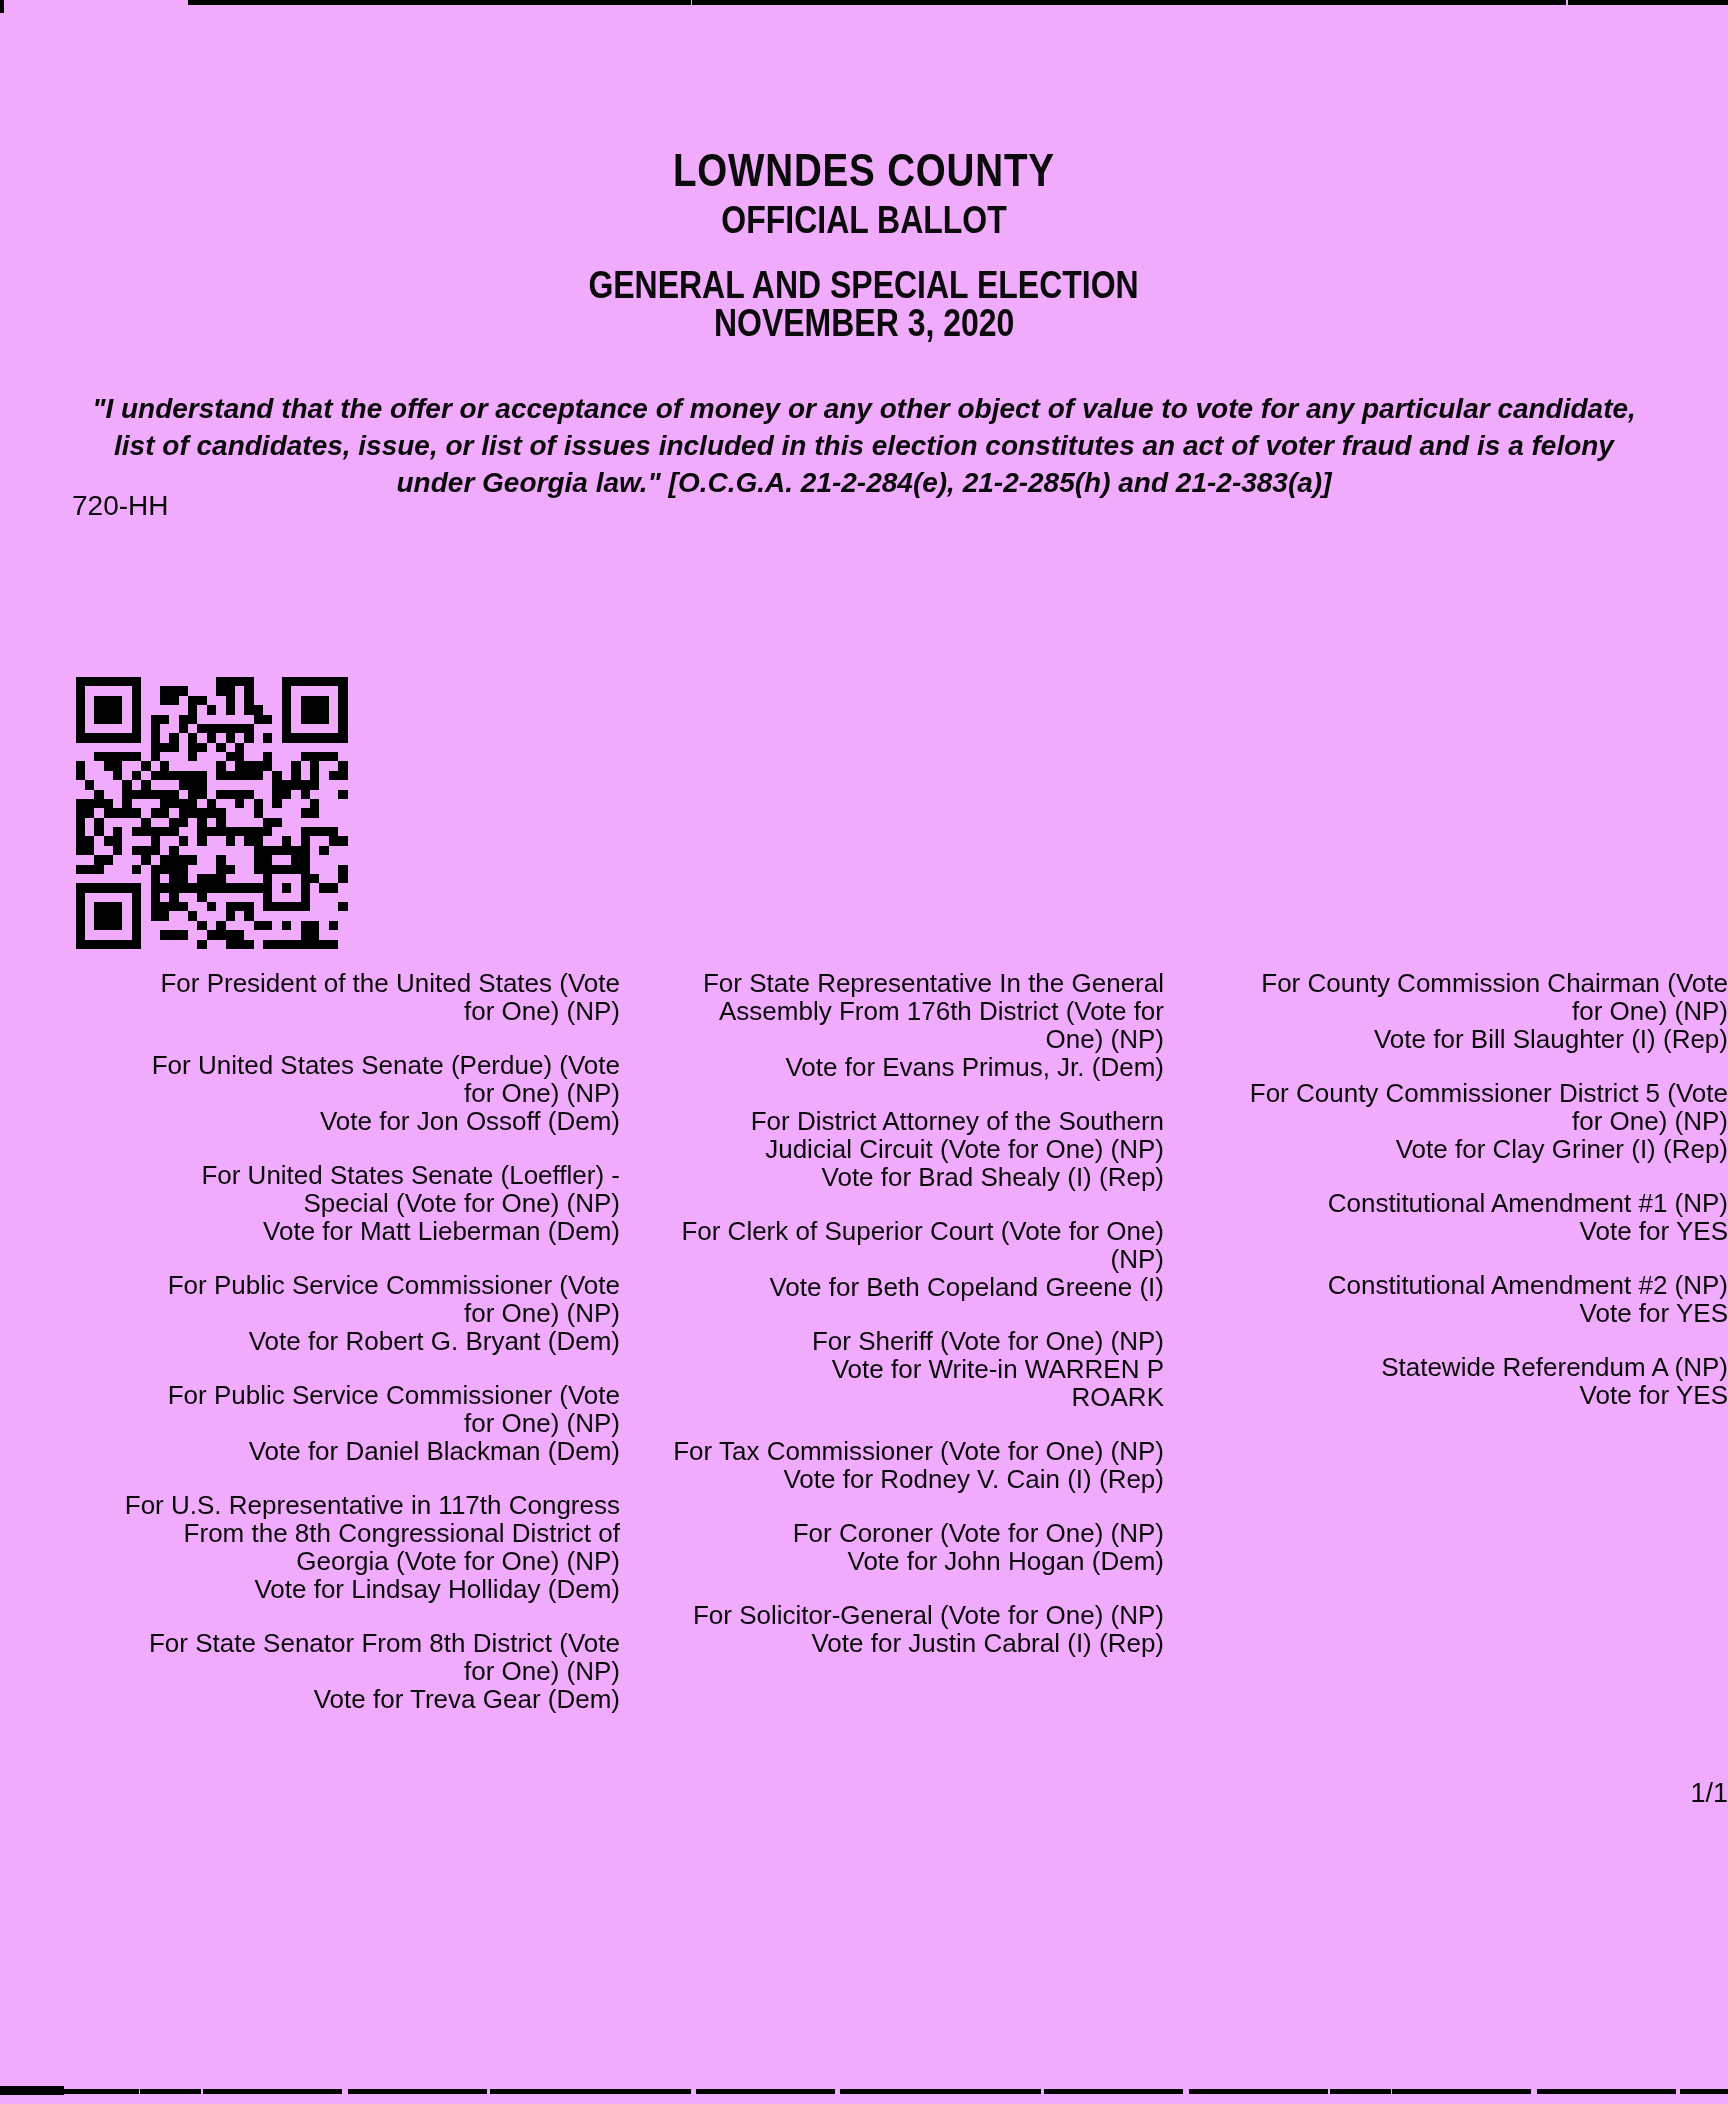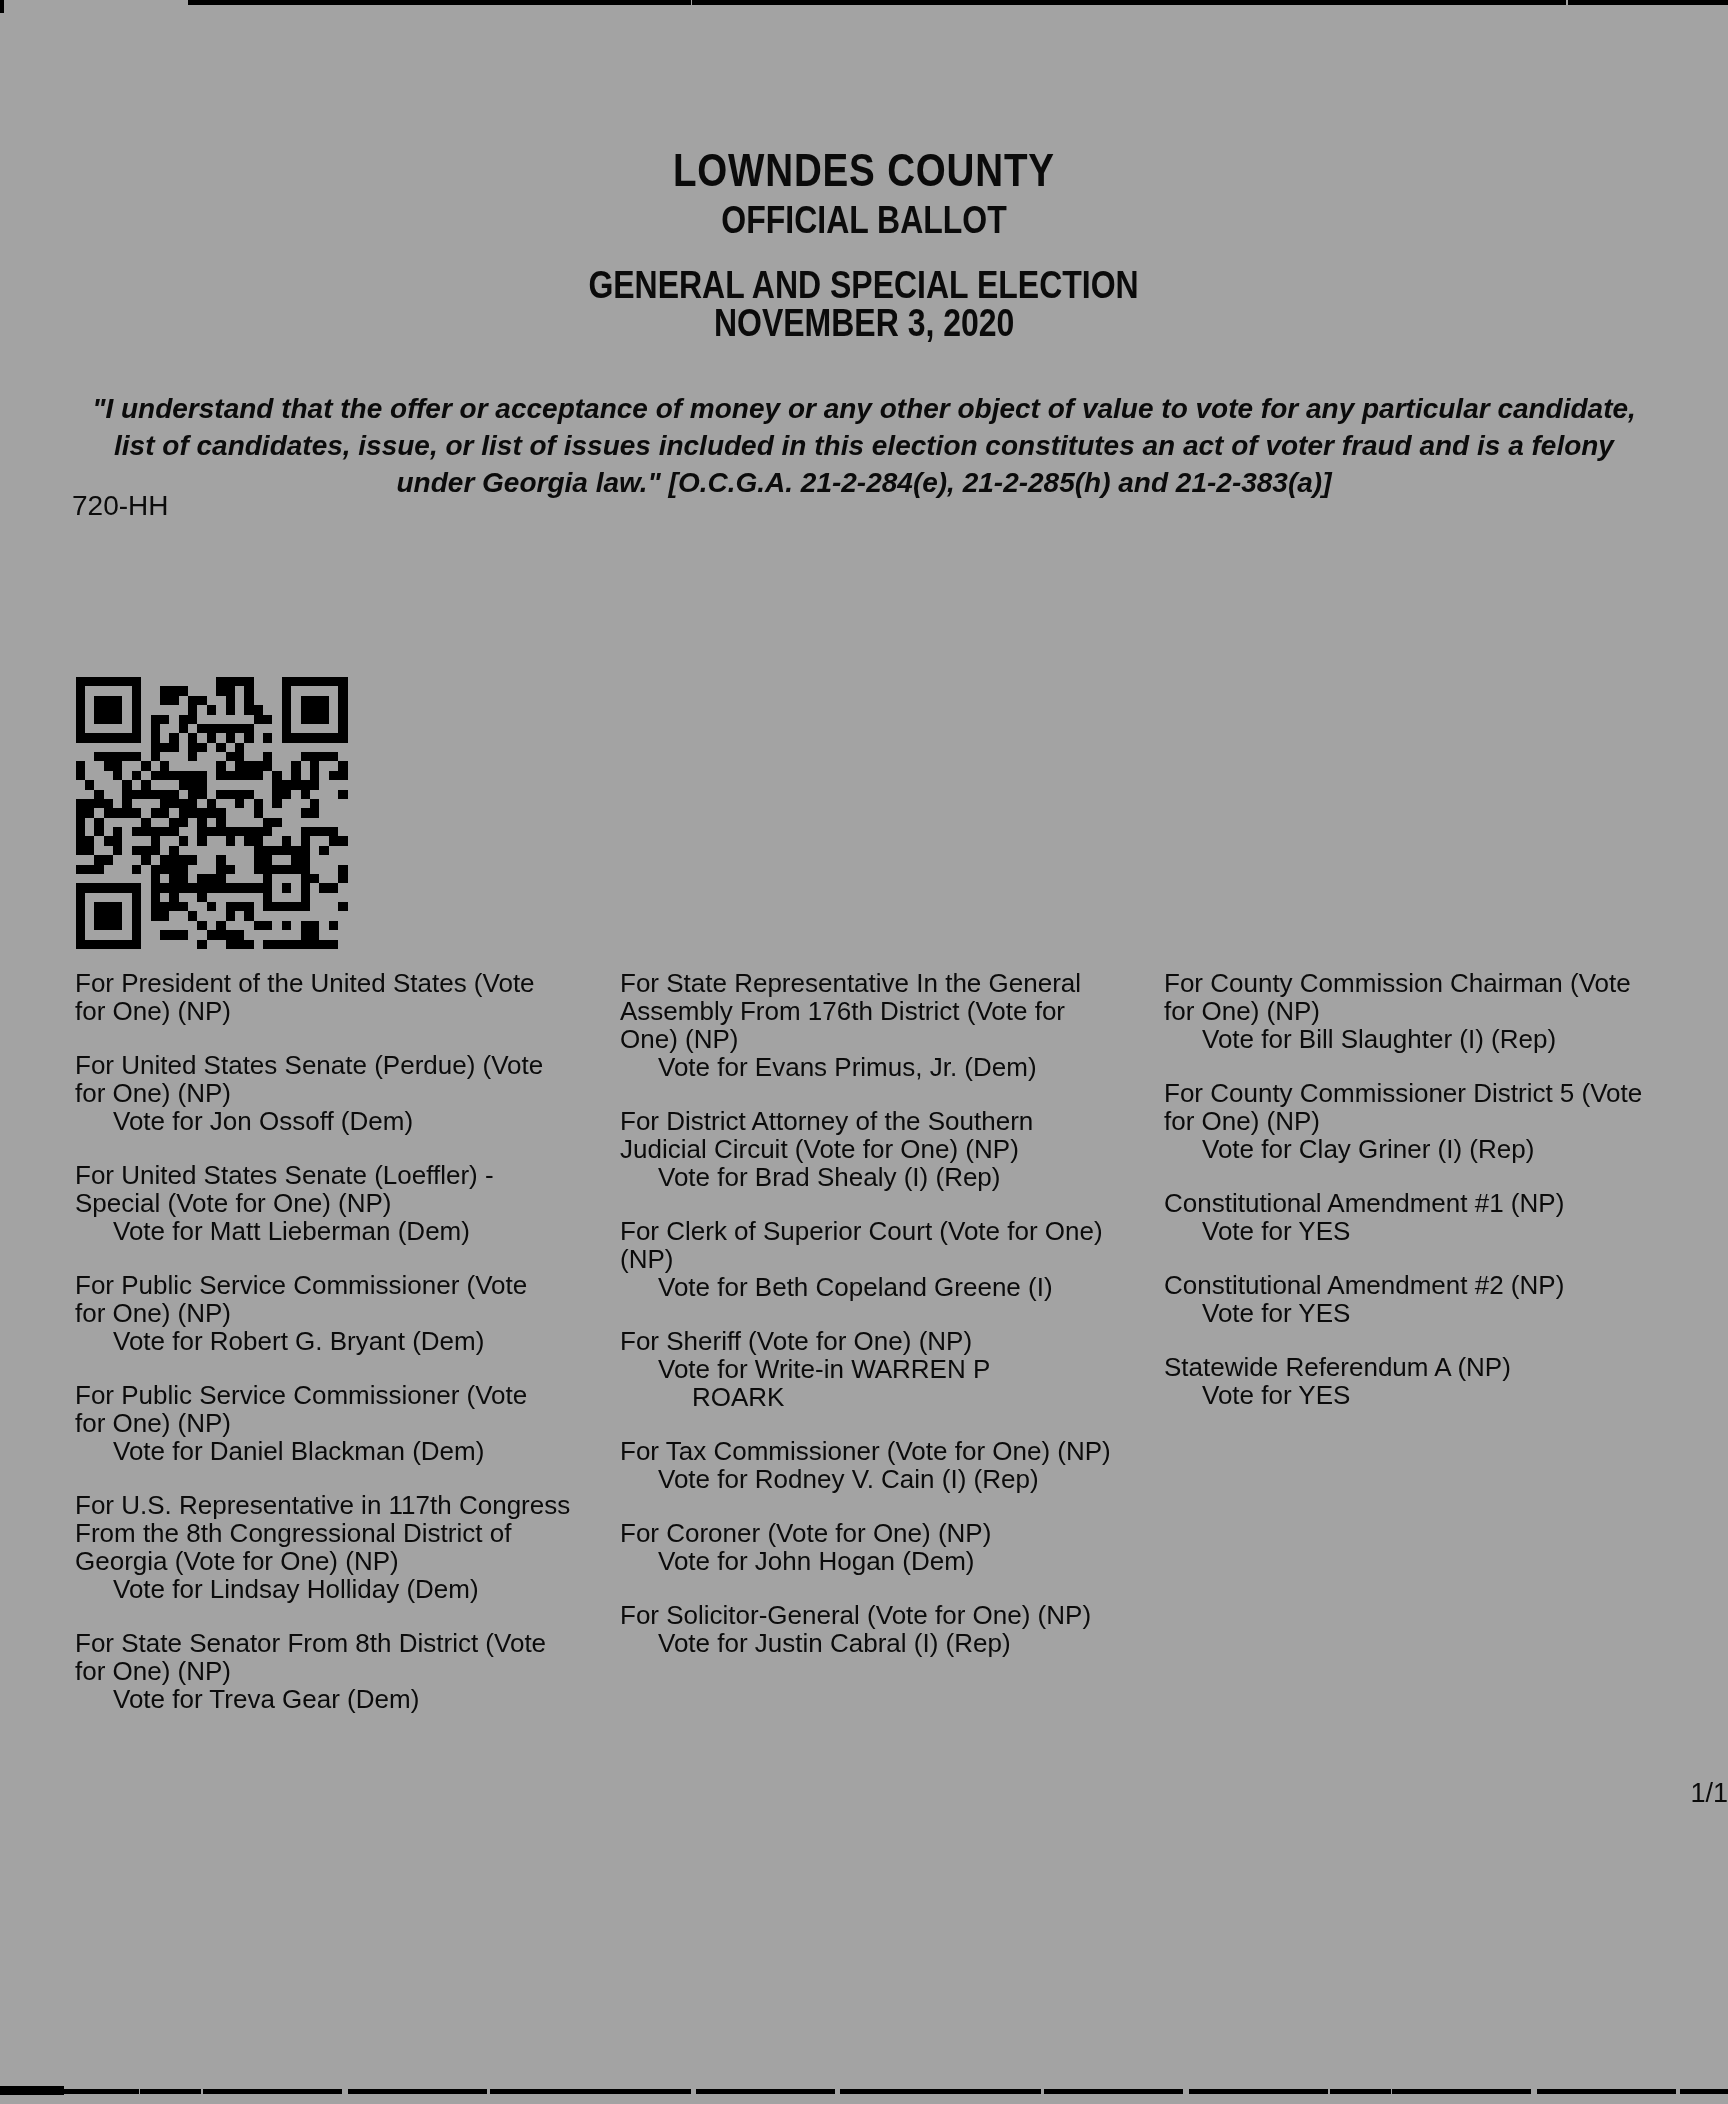--- a/index.html
+++ b/index.html
@@ -1,20 +1,20 @@
 <!DOCTYPE html>
 <html><head>
 <meta charset="utf-8">
 <style>
   html, body { margin: 0; padding: 0; background: #e8e8e8; }
   .page {
     position: relative;
     width: 1728px;
     height: 2104px;
-    background: #a3a3a3;
+    background: #f0abfc;
     color: #0b0b0b;
     font-family: "Liberation Sans", sans-serif;
     overflow: hidden;
   }
 
   
   .edge-tick-top-left {
     position: absolute; left: 0; top: 0; width: 4px; height: 13px; background: #000;
   }
   .edge-line-top {
@@ -50,21 +50,21 @@
 
   
   .ballot-code { position: absolute; left: 72px; top: 490px; font-size: 28px; }
   .page-number { position: absolute; top: 1778px; left: 0; width: 100%; text-align: right; font-size: 27px; }
 
   
   .qr { position: absolute; left: 73px; top: 677px; width: 277px; height: 272px; }
 
   
   .columns { position: absolute; left: 75px; top: 969px; display: flex; }
-  .column { flex: none; }
+  .column { flex: none; text-align: right; }
   .column.c1 { width: 545px; }
   .column.c2 { width: 544px; }
   .column.c3 { width: 564px; }
   .contest { margin-bottom: 26px; font-size: 26px; line-height: 28px; }
   .contest div { white-space: nowrap; }
   .vote-line { padding-left: 38px; }
   .vote-line-cont { padding-left: 72px; }
 </style>
 </head>
 <body>

